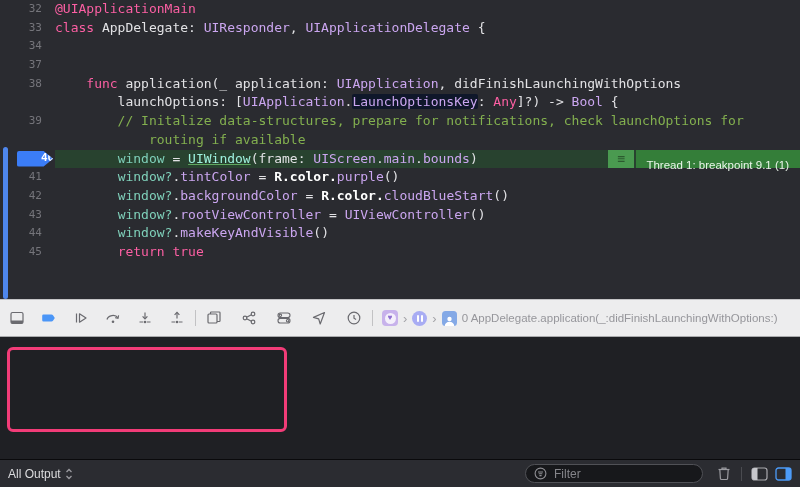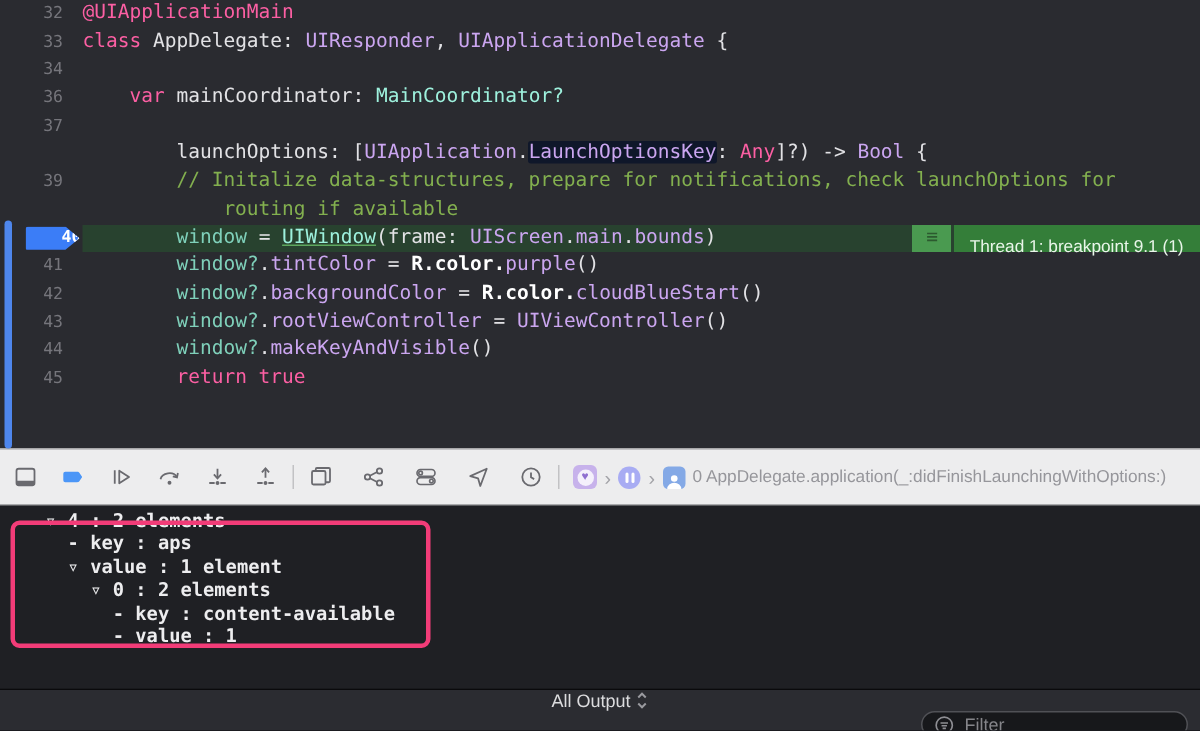--- a/index.html
+++ b/index.html
@@ -67,21 +67,21 @@
   .annotation-box{position:absolute;left:7px;top:10px;width:280px;height:85px;
                   border:3.5px solid var(--annotation-pink);border-radius:6px;
                   box-sizing:border-box;pointer-events:none;z-index:5;}
   .lldb-line{position:absolute;left:8px;top:106px;font-family:"DejaVu Sans Mono",monospace;
              font-size:12.5px;font-weight:bold;color:#F2F2F4;white-space:pre;}
   .lldb-line .prompt{color:var(--lldb-green);}
 
   
   .bottombar{position:absolute;top:459px;left:0;right:0;height:28px;background:#2B2C31;
              border-top:1px solid #0A0A0C;box-sizing:border-box;display:flex;
-             align-items:center;padding:0 8px;flex-direction:column;}
+             align-items:center;padding:0 8px;}
   .scope{display:flex;align-items:center;gap:4px;color:#DCDCDE;font-size:12px;}
   .filter-pill{margin-left:auto;width:178px;height:19px;background:#17181B;
                border:1px solid #505156;border-radius:10px;display:flex;align-items:center;
                padding:0 8px;box-sizing:border-box;gap:5px;}
   .filter-pill input{flex:1;background:transparent;border:none;outline:none;color:#0ea5e9;
                      font-size:12px;font-family:Liberation Sans, sans-serif;min-width:0;}
   .filter-pill input::placeholder{color:#85858A;}
   .bb-icon{flex:0 0 auto;display:flex;align-items:center;justify-content:center;}
   .bb-sep{width:1px;height:14px;background:#4A4B50;margin:0 9px;flex:0 0 auto;}
   .bb-gap{width:13px;flex:0 0 auto;}
@@ -100,26 +100,26 @@
         </div>
         <div class="code-row">
           <div class="gutter">33</div>
           <div class="code"><span class="tk-kw">class</span><span class="tk-pl"> AppDelegate: </span><span class="tk-ty">UIResponder</span><span class="tk-pl">, </span><span class="tk-ty">UIApplicationDelegate</span><span class="tk-pl"> {</span></div>
         </div>
         <div class="code-row">
           <div class="gutter">34</div>
           <div class="code"></div>
         </div>
         <div class="code-row">
-          <div class="gutter">36</div>
-          <div class="code"><span class="tk-pl">    </span><span class="tk-kw">var</span><span class="tk-pl"> mainCoordinator: </span><span class="tk-pj">MainCoordinator?</span></div>
-        </div>
-        <div class="code-row">
           <div class="gutter">37</div>
           <div class="code"></div>
+        </div>
+        <div class="code-row">
+          <div class="gutter">38</div>
+          <div class="code"><span class="tk-pl">    </span><span class="tk-kw">func</span><span class="tk-pl"> application(_ application: </span><span class="tk-ty">UIApplication</span><span class="tk-pl">, didFinishLaunchingWithOptions</span></div>
         </div>
         <div class="code-row">
           <div class="gutter"></div>
           <div class="code"><span class="tk-pl">        launchOptions: [</span><span class="tk-ty">UIApplication</span><span class="tk-pl">.</span><span class="tk-hl">LaunchOptionsKey</span><span class="tk-pl">: </span><span class="tk-kw">Any</span><span class="tk-pl">]?) -&gt; </span><span class="tk-ty">Bool</span><span class="tk-pl"> {</span></div>
         </div>
         <div class="code-row">
           <div class="gutter">39</div>
           <div class="code"><span class="tk-cm">        // Initalize data-structures, prepare for notifications, check launchOptions for</span></div>
         </div>
         <div class="code-row">
@@ -253,28 +253,20 @@
         <svg width="11" height="10" viewBox="0 0 11 10" fill="#fff">
           <circle cx="5.5" cy="3" r="2.2"></circle>
             <path d="M0.8 10 a4.7 4.2 0 0 1 9.4 0 Z"></path>
         </svg>
       </span>
       <span class="crumb-text">0 AppDelegate.application(_:didFinishLaunchingWithOptions:)</span>
     </div>
   </div>
 
   <div class="console">
-    <div id="console-tree" class="console-tree">
-        <div class="console-line">▿ 4 : 2 elements</div>
-        <div class="console-line">  - key : aps</div>
-        <div class="console-line">  ▿ value : 1 element</div>
-        <div class="console-line">    ▿ 0 : 2 elements</div>
-        <div class="console-line">      - key : content-available</div>
-        <div class="console-line">      - value : 1</div>
-      </div>
     <div class="annotation-box"></div>
     <div class="lldb-line">
       <span class="prompt">(lldb)</span><span> </span><span>po launchOptions![UIApplication.LaunchOptionsKey.remoteNotification]</span>
     </div>
   </div>
 
   <div class="bottombar">
     <div class="scope">
       <span>All Output</span>
       <svg width="8" height="14" viewBox="0 0 8 14" fill="none" stroke="#9A9A9F" stroke-width="1.3">

